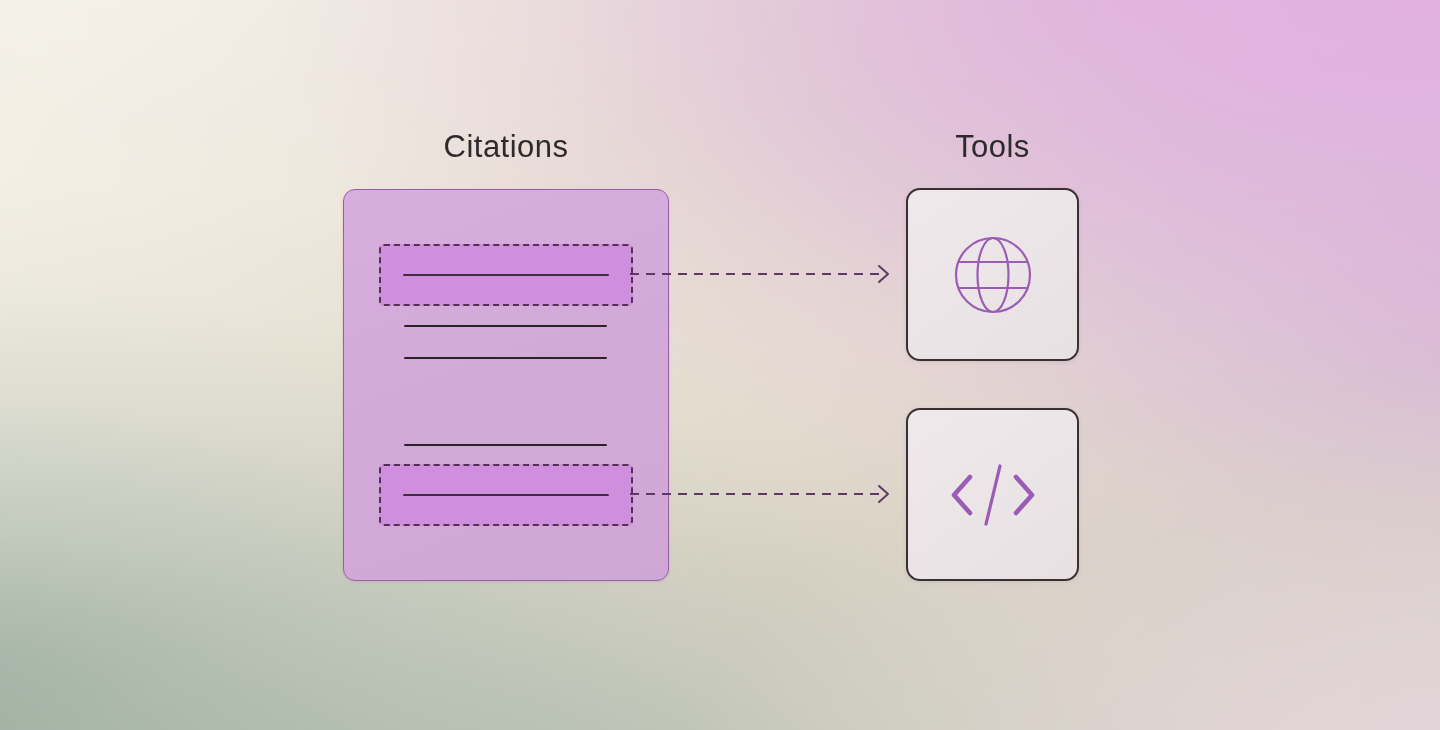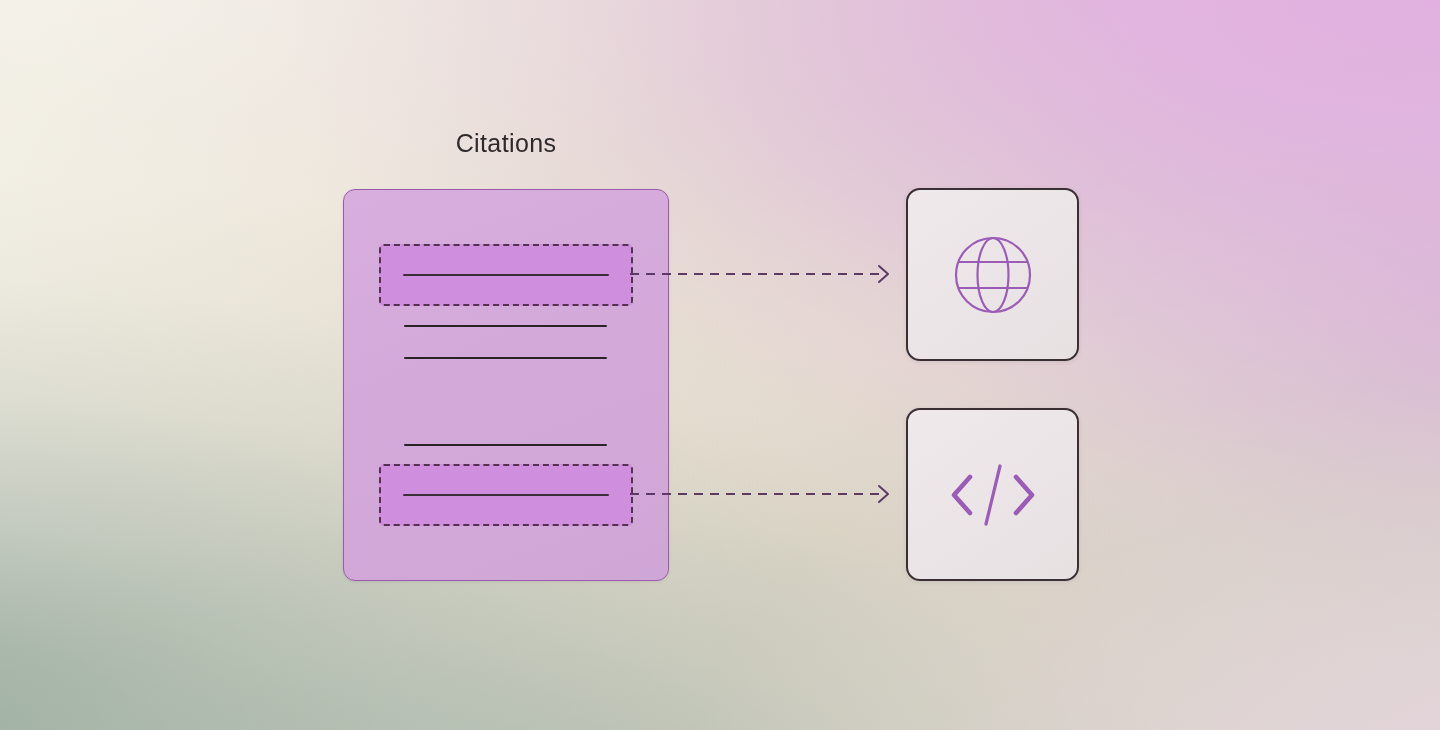--- a/index.html
+++ b/index.html
@@ -92,21 +92,21 @@
       radial-gradient(48% 42% at 62% 46%,
         rgba(238,231,214,0.55) 0%,
         rgba(236,229,213,0.22) 50%,
         rgba(234,228,212,0.0) 76%);
   }
 
   
   .column-title {
     position: absolute;
     font-family: "Liberation Sans", sans-serif;
-    font-size: 25px;
+    font-size: 31px;
     font-weight: 400;
     letter-spacing: 0.015em;
     color: #2e2a2c;
     text-align: center;
     white-space: nowrap;
   }
   #citations-title { left: 343px; top: 129px; width: 326px; }
   #tools-title     { left: 906px; top: 129px; width: 173px; }
 
   
@@ -190,20 +190,21 @@
   <div class="bg-layer bg-cream-tl"></div>
   <div class="bg-layer bg-warm-mid"></div>
   <div class="bg-layer bg-sage-bl"></div>
   <div class="bg-layer bg-sage-b"></div>
   <div class="bg-layer bg-violet-tr"></div>
   <div class="bg-layer bg-violet-r"></div>
   <div class="bg-layer bg-pink-br"></div>
 
   <div class="column-title" id="citations-title">Citations</div>
 
+  <div class="column-title" id="tools-title">Tools</div>
 
   <div id="citations-panel">
 
     <div class="citation-chunk" style="left:35px; top:54px; width:254px; height:62px;">
       <div class="chunk-line"></div>
     </div>
 
     <div class="doc-line" style="left:60px; top:135px; width:203px;"></div>
 
     <div class="doc-line" style="left:60px; top:167px; width:203px;"></div>

